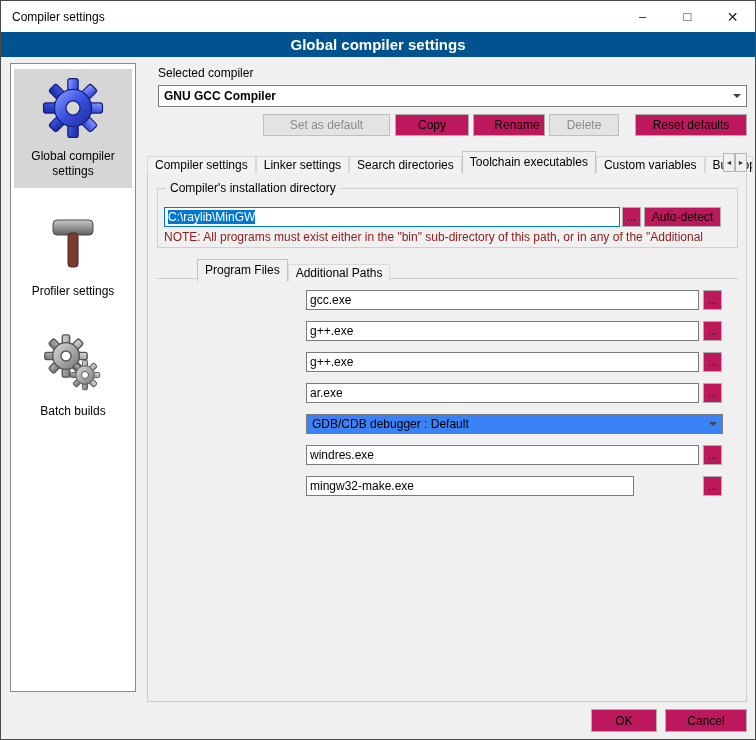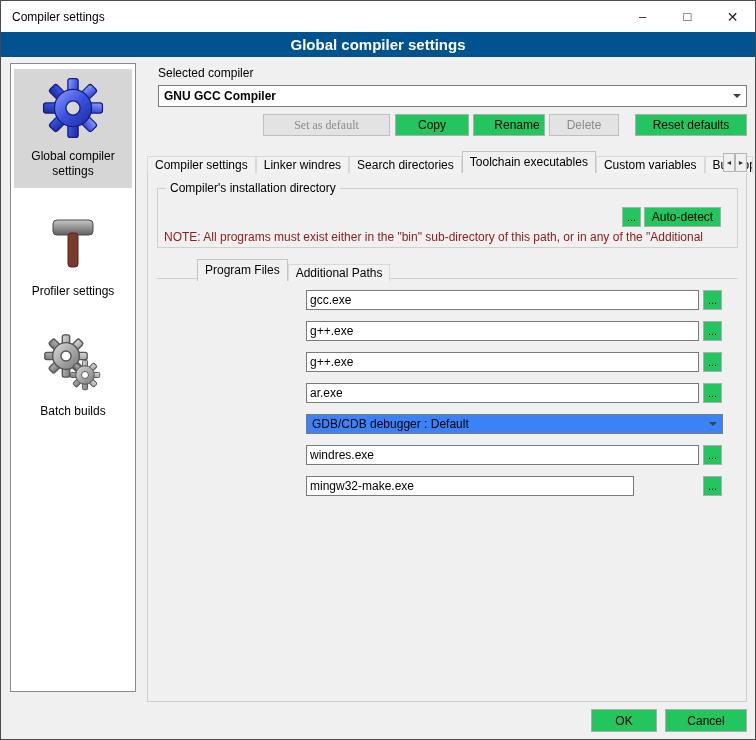--- a/index.html
+++ b/index.html
@@ -21,21 +21,21 @@
 
   
   .sidebar { position:absolute; left:9px; top:62px; width:126px; height:629px; background:#ffffff;
              border:1px solid #8a8a8a; padding-top:5px; }
   .side-item { margin:0 3px 16px; padding:7px 2px 9px; text-align:center; font-size:12px;
                color:#000; cursor:pointer; line-height:15px; }
   .side-item.sel { background:#d6d6d6; }
   .side-item svg { display:block; margin:0 auto 9px; }
 
   
-  .btn { position:absolute; height:22px; background:#22c55e; border:1px solid #adadad;
+  .btn { position:absolute; height:22px; background:#be185d; border:1px solid #adadad;
          font-size:12px; color:#000; text-align:center; cursor:pointer; padding:0; }
   .btn.disabled { color:#8b8b8b; border-color:#bfbfbf; background:#e3e3e3; }
   .label { position:absolute; font-size:12px; color:#000; white-space:nowrap; }
   .tinput { position:absolute; height:20px; background:#fff; border:1px solid #7a7a7a;
             font-size:12px; line-height:18px; padding-left:3px; overflow:hidden; white-space:nowrap; }
   .tinput.focus { border-color:#0078d7; }
   .seltext { background:#0078d7; color:#fff; }
   .combo { position:absolute; background:#fff; border:1px solid #7a7a7a; font-size:12px;
            line-height:20px; padding-left:5px; cursor:pointer; overflow:hidden; white-space:nowrap; }
   .combo.gray { background:#3b82f6; line-height:18px; }
@@ -157,36 +157,39 @@
       <span>Batch builds</span>
     </div>
   </div>
 
   <span class="label" style="left:157px; top:65px;">Selected compiler</span>
   <div class="combo" style="left:157px; top:84px; width:589px; height:22px;font-weight:bold;">
     <span>GNU GCC Compiler</span>
     <span class="arrow"></span>
   </div>
 
-  <button class="btn disabled" style="left:262px; top:113px; width:127px;font-family:Liberation Serif, serif;">Set as default</button>
+  <button class="btn disabled" style="left:262px; top:113px; width:127px;">Set as default</button>
   <button class="btn" style="left:394px; top:113px; width:74px;">Copy</button>
   <button class="btn" style="left:472px; top:113px; width:72px;padding-left:16px;">Rename</button>
   <button class="btn disabled" style="left:548px; top:113px; width:70px;">Delete</button>
   <button class="btn" style="left:634px; top:113px; width:112px;">Reset defaults</button>
 
   <div class="tabstrip">
-    <div class="tab">Compiler settings</div><div class="tab">Linker windres</div><div class="tab">Search directories</div><div class="tab sel">Toolchain executables</div><div class="tab">Custom variables</div><div class="tab" style="max-width:48px;">Build options</div>
+    <div class="tab">Compiler settings</div><div class="tab">Linker settings</div><div class="tab">Search directories</div><div class="tab sel">Toolchain executables</div><div class="tab">Custom variables</div><div class="tab" style="max-width:48px;">Build options</div>
   </div>
   <button class="tab-scroll" style="left:722px;">◄</button>
   <button class="tab-scroll" style="left:734px;">►</button>
 
   <div class="panel"></div>
 
   <div class="groupbox">
     <span class="legend">Compiler's installation directory</span>
+  </div>
+  <div class="tinput focus" style="left:163px; top:206px; width:456px; z-index:2;">
+    <span class="seltext">C:\raylib\MinGW</span>
   </div>
   <button class="btn dots" style="left:621px; top:206px; width:19px; height:20px; z-index:2;">...</button>
   <button class="btn" style="left:643px; top:206px; width:77px; height:20px; z-index:2;">Auto-detect</button>
   <div class="note">NOTE: All programs must exist either in the "bin" sub-directory of this path, or in any of the "Additional</div>
 
   <div class="subpage-line"></div>
   <div class="subtabstrip">
     <div class="tab sel">Program Files</div><div class="tab">Additional Paths</div>
   </div>
 

